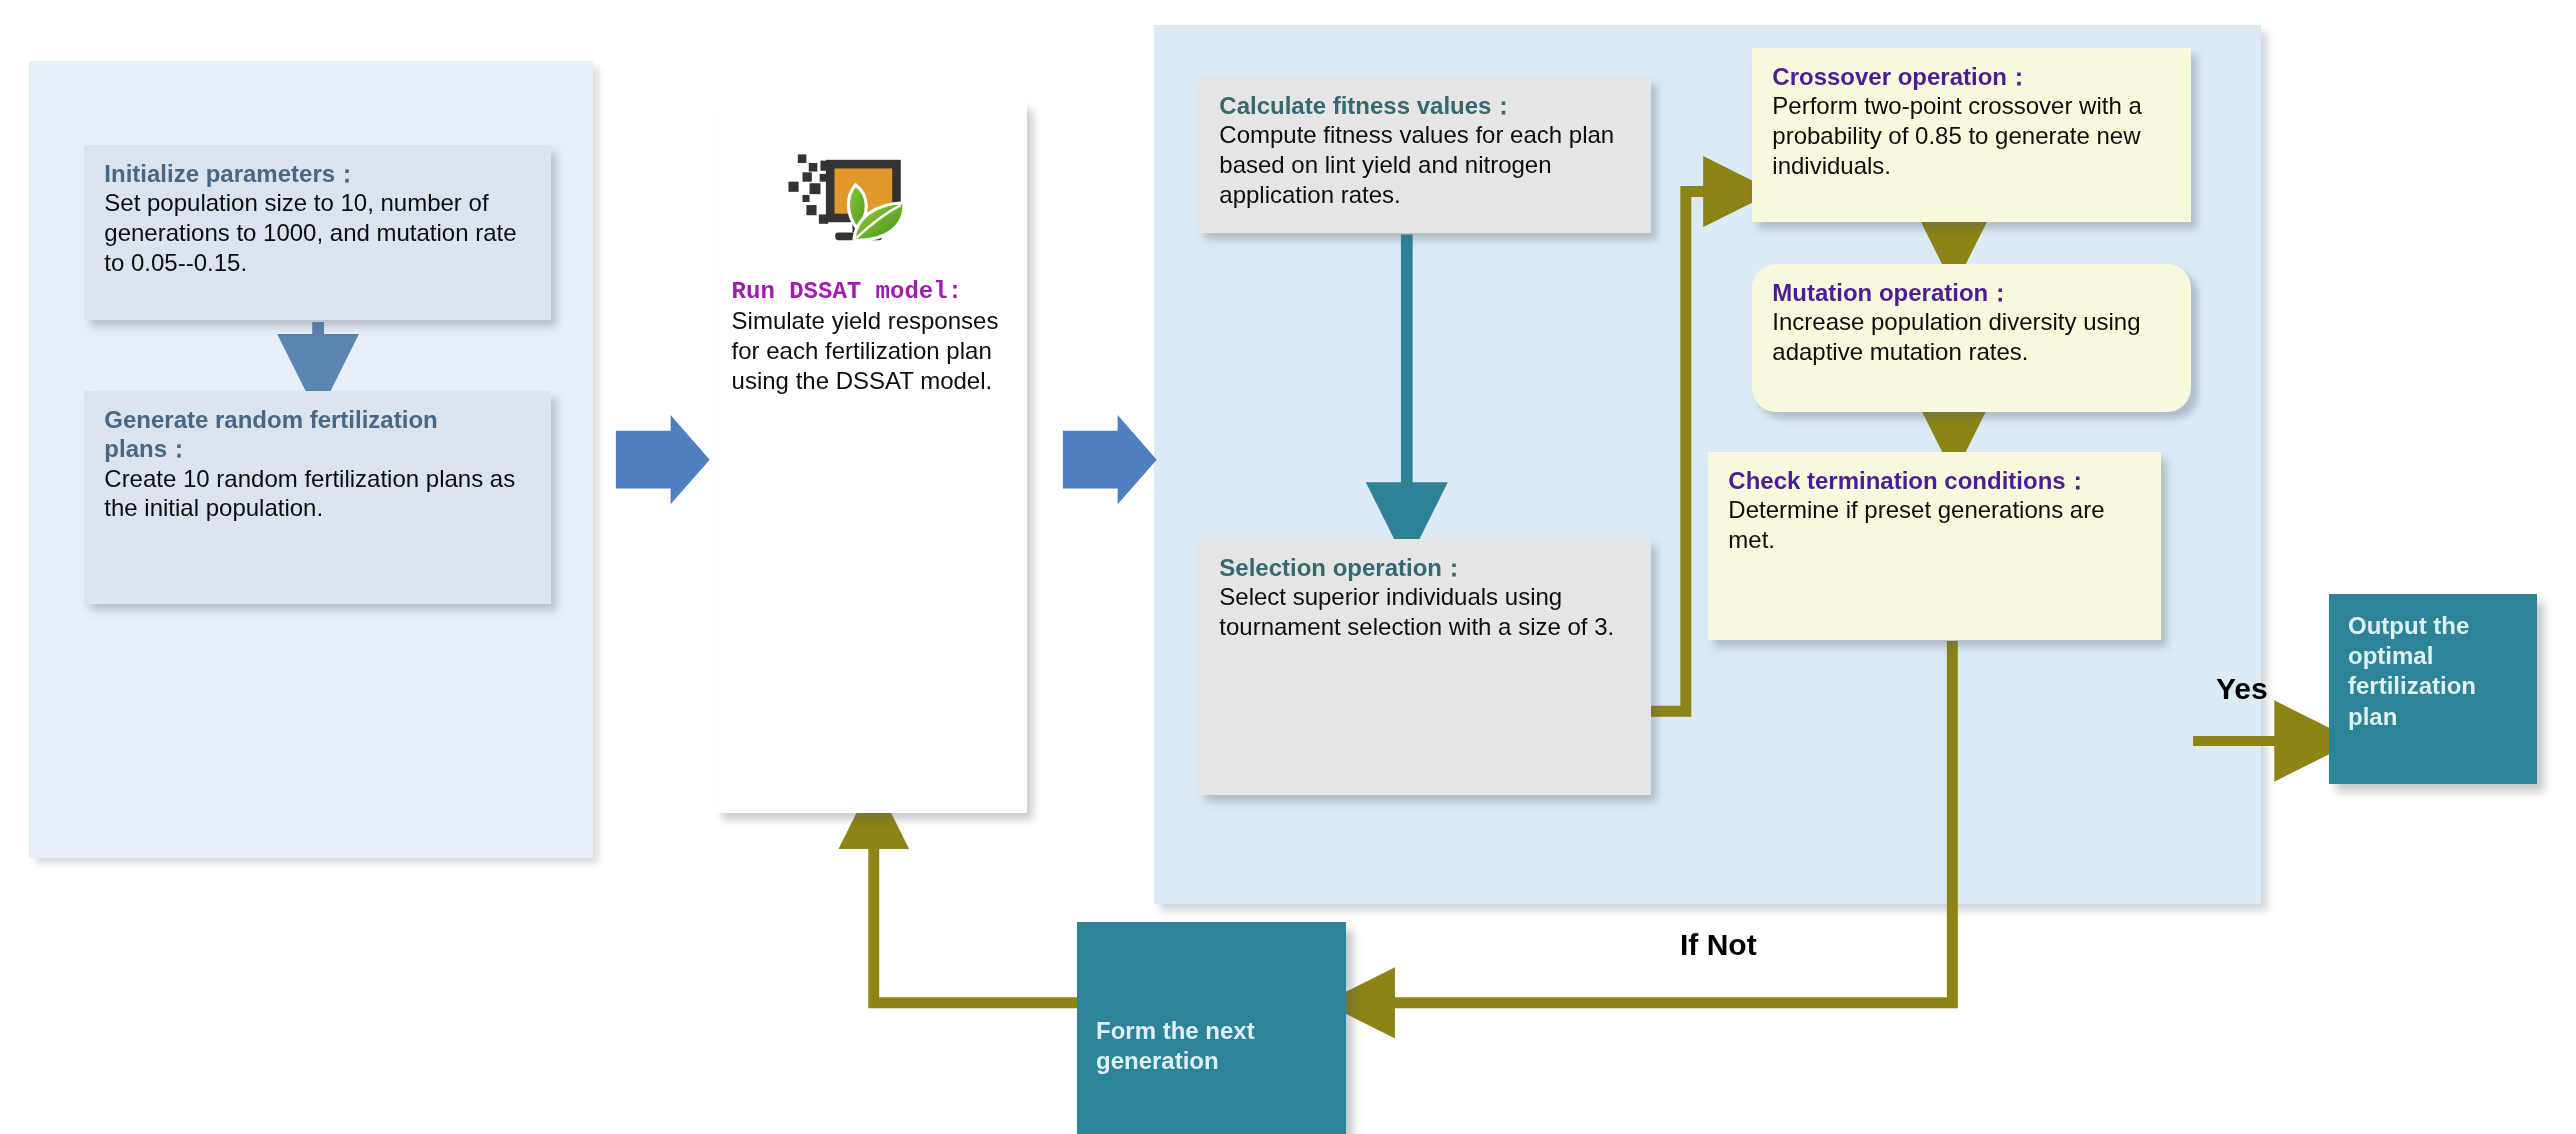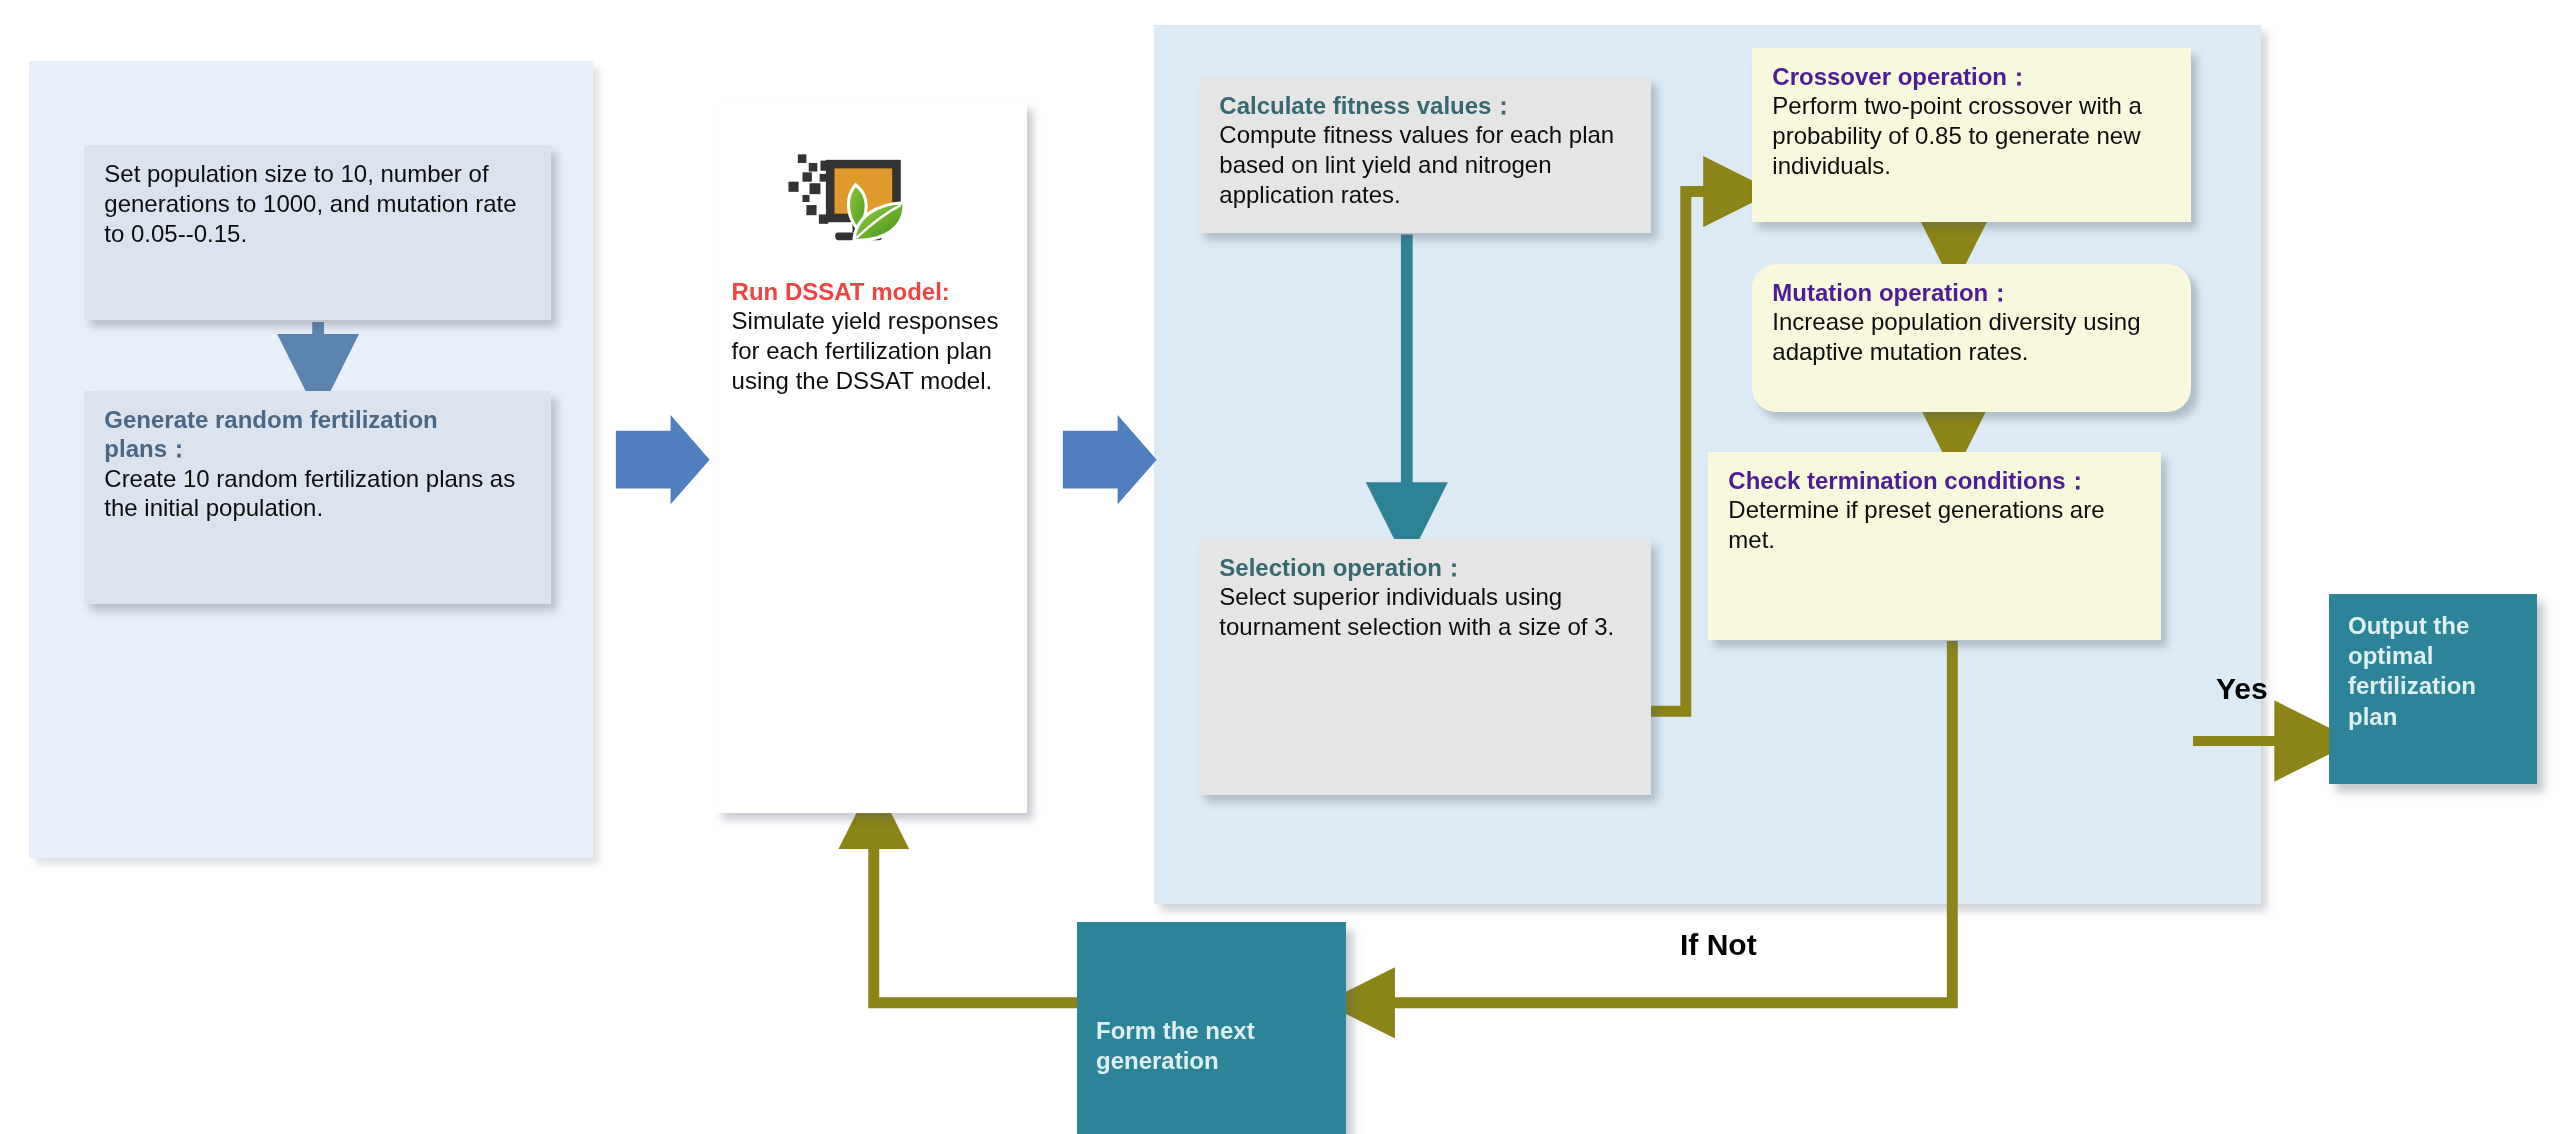--- a/index.html
+++ b/index.html
@@ -59,21 +59,21 @@
     font-size: 24px;
   }
   .box-blue .ttl { color: #4a6customs; }
   .box-blue .ttl { color: #4a6785; }
 
   
   .box-white {
     background: #ffffff;
     font-size: 24px;
   }
-  .box-white .ttl { color: #ef4444; }
+  .box-white .ttl { color: #a21caf; font-family: Liberation Mono, monospace; }
 
   
   .box-teal-light {
     background: #e5e5e5;
     font-size: 24px;
   }
   .box-teal-light .ttl { color: #35696f; }
 
   
   .box-yellow {
@@ -194,20 +194,21 @@
     <g fill="none" stroke="#8C8416" stroke-width="14" stroke-linejoin="miter">
       <polyline points="2498,820 2498,1283 1740,1283" marker-end="url(#ah-olive)"></polyline>
     </g>
 
     <g fill="none" stroke="#8C8416" stroke-width="14" stroke-linejoin="miter">
       <polyline points="1378,1283 1118,1283 1118,1042" marker-end="url(#ah-olive)"></polyline>
     </g>
   </svg>
 
   <div class="box box-blue" id="box-initialize">
+    <span class="ttl">Initialize parameters：</span>
     <span class="body">Set population size to 10, number of generations to 1000, and mutation rate to 0.05--0.15.</span>
   </div>
 
   <div class="box box-blue" id="box-generate">
     <span class="ttl">Generate random fertilization plans：</span>
     <span class="body">Create 10 random fertilization plans as the initial population.</span>
   </div>
 
   <div class="box box-white" id="box-dssat">
     <svg class="dssat-logo" viewBox="0 0 180 150" xmlns="http://www.w3.org/2000/svg">

